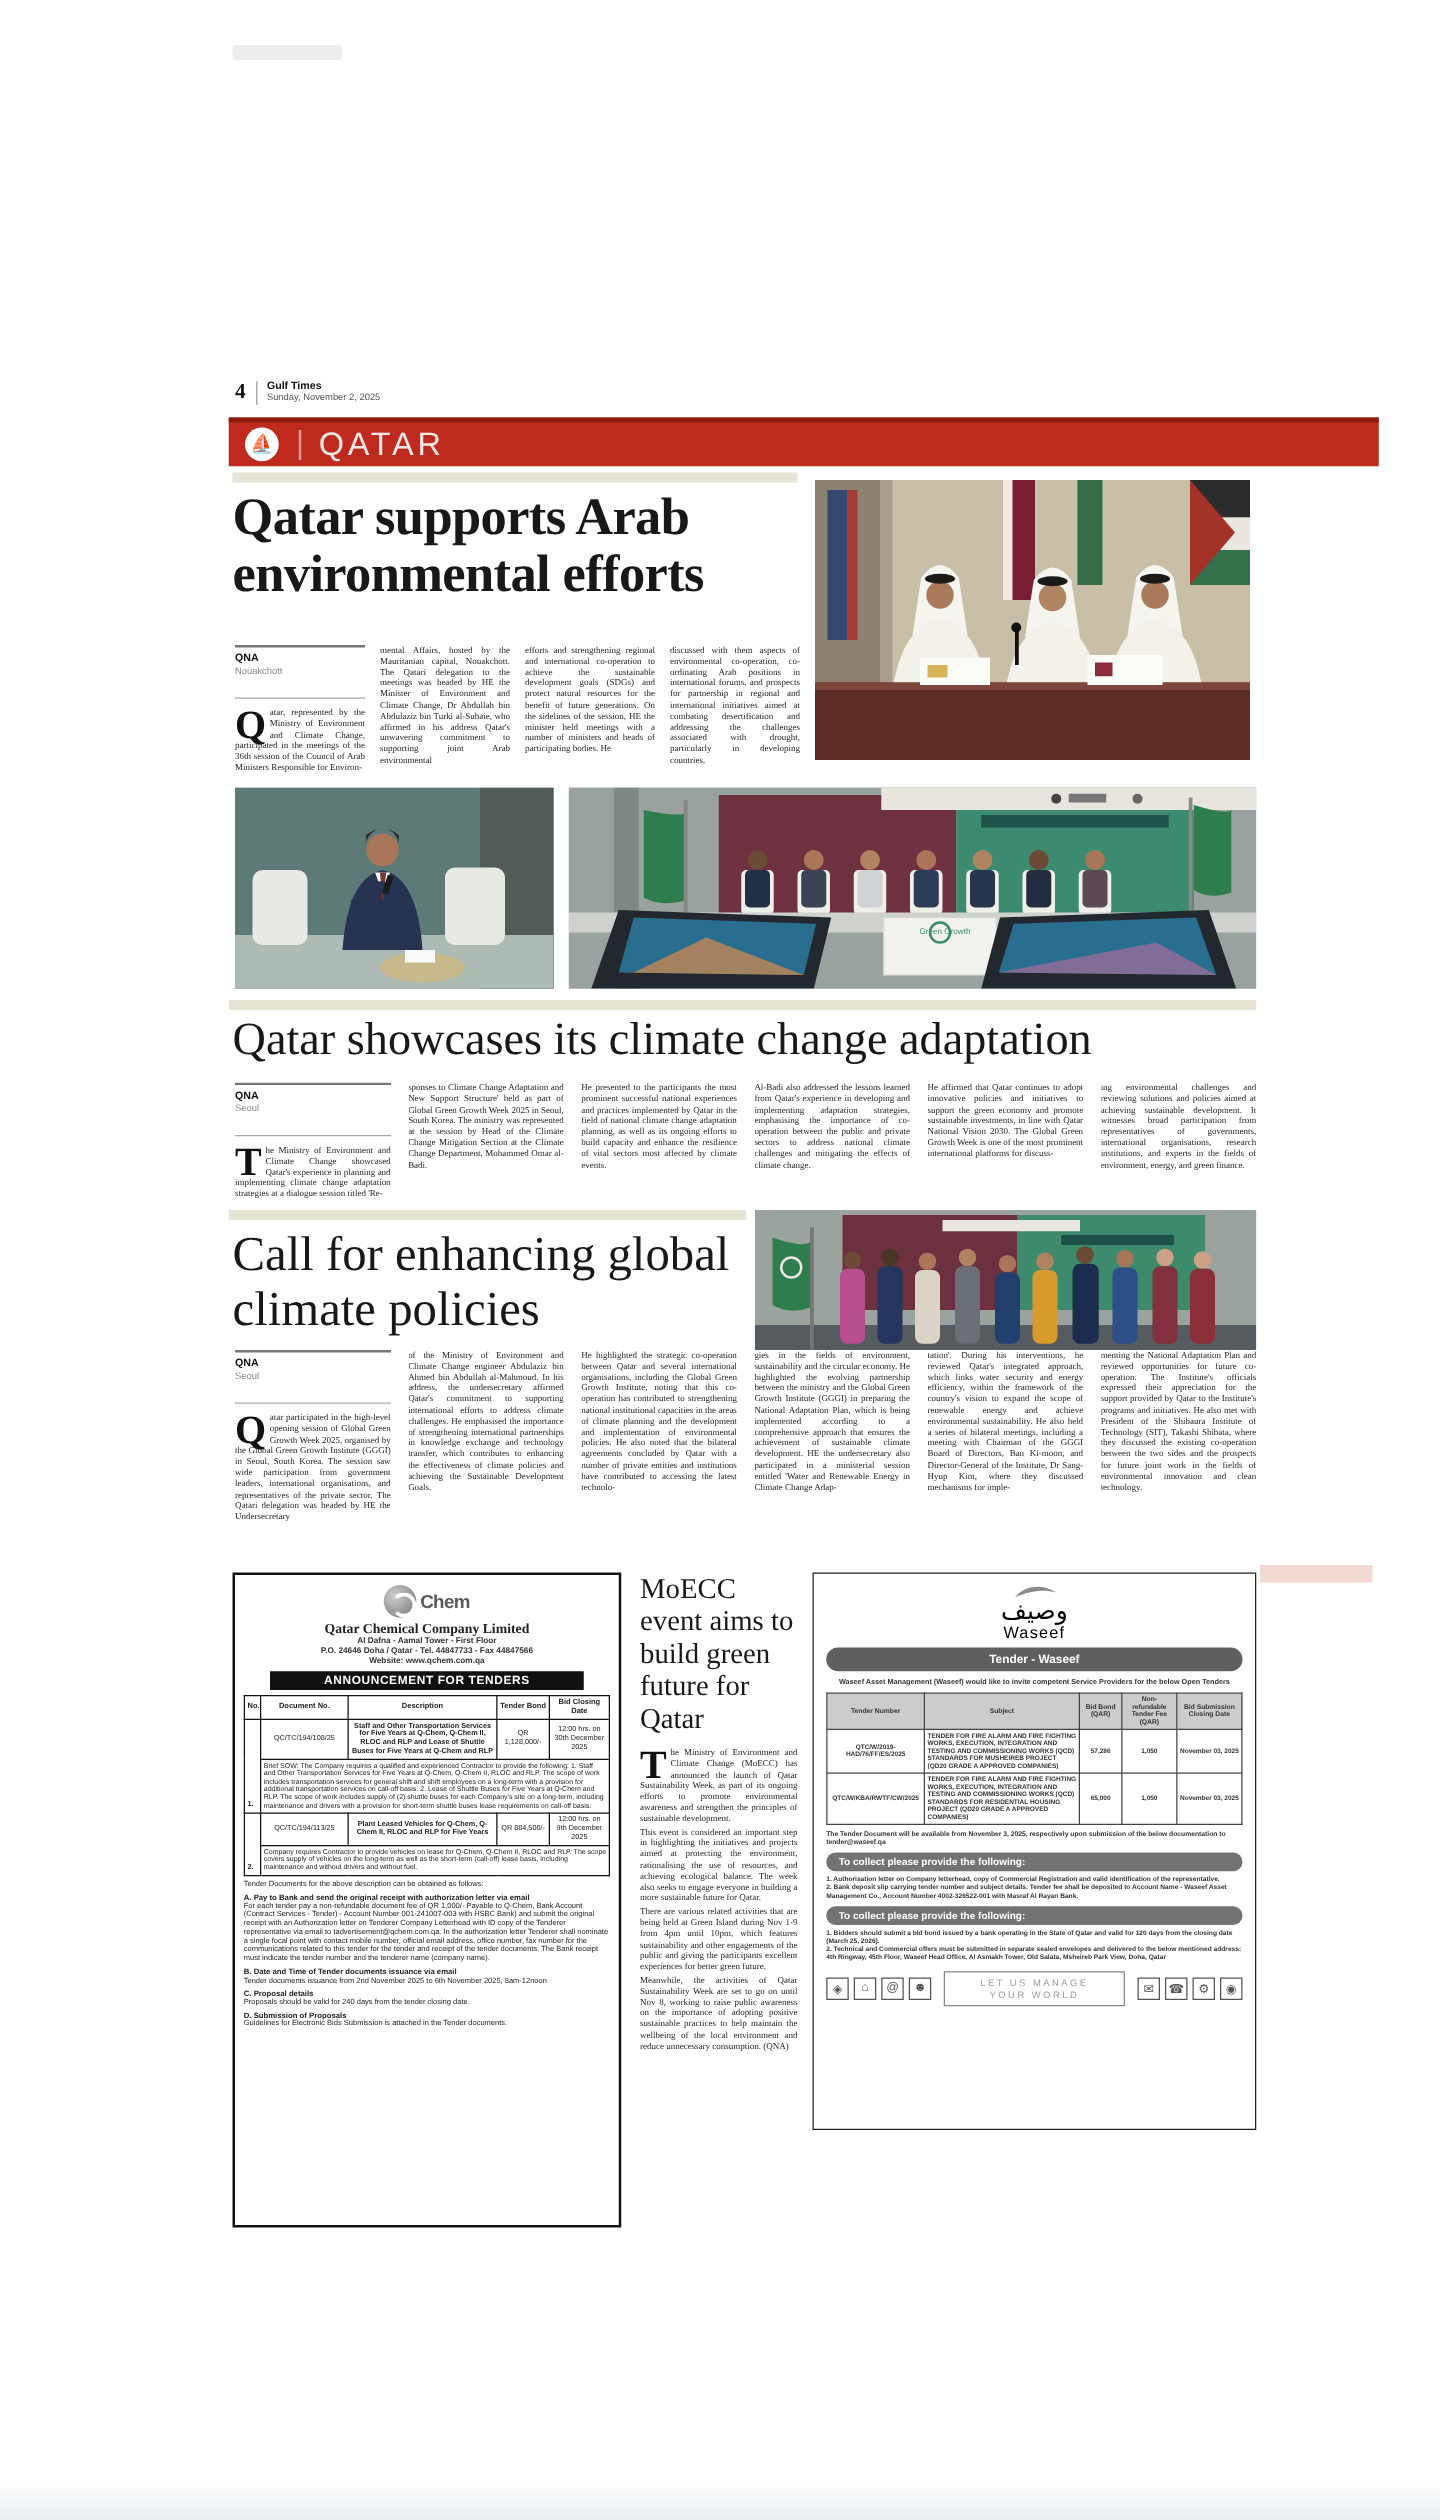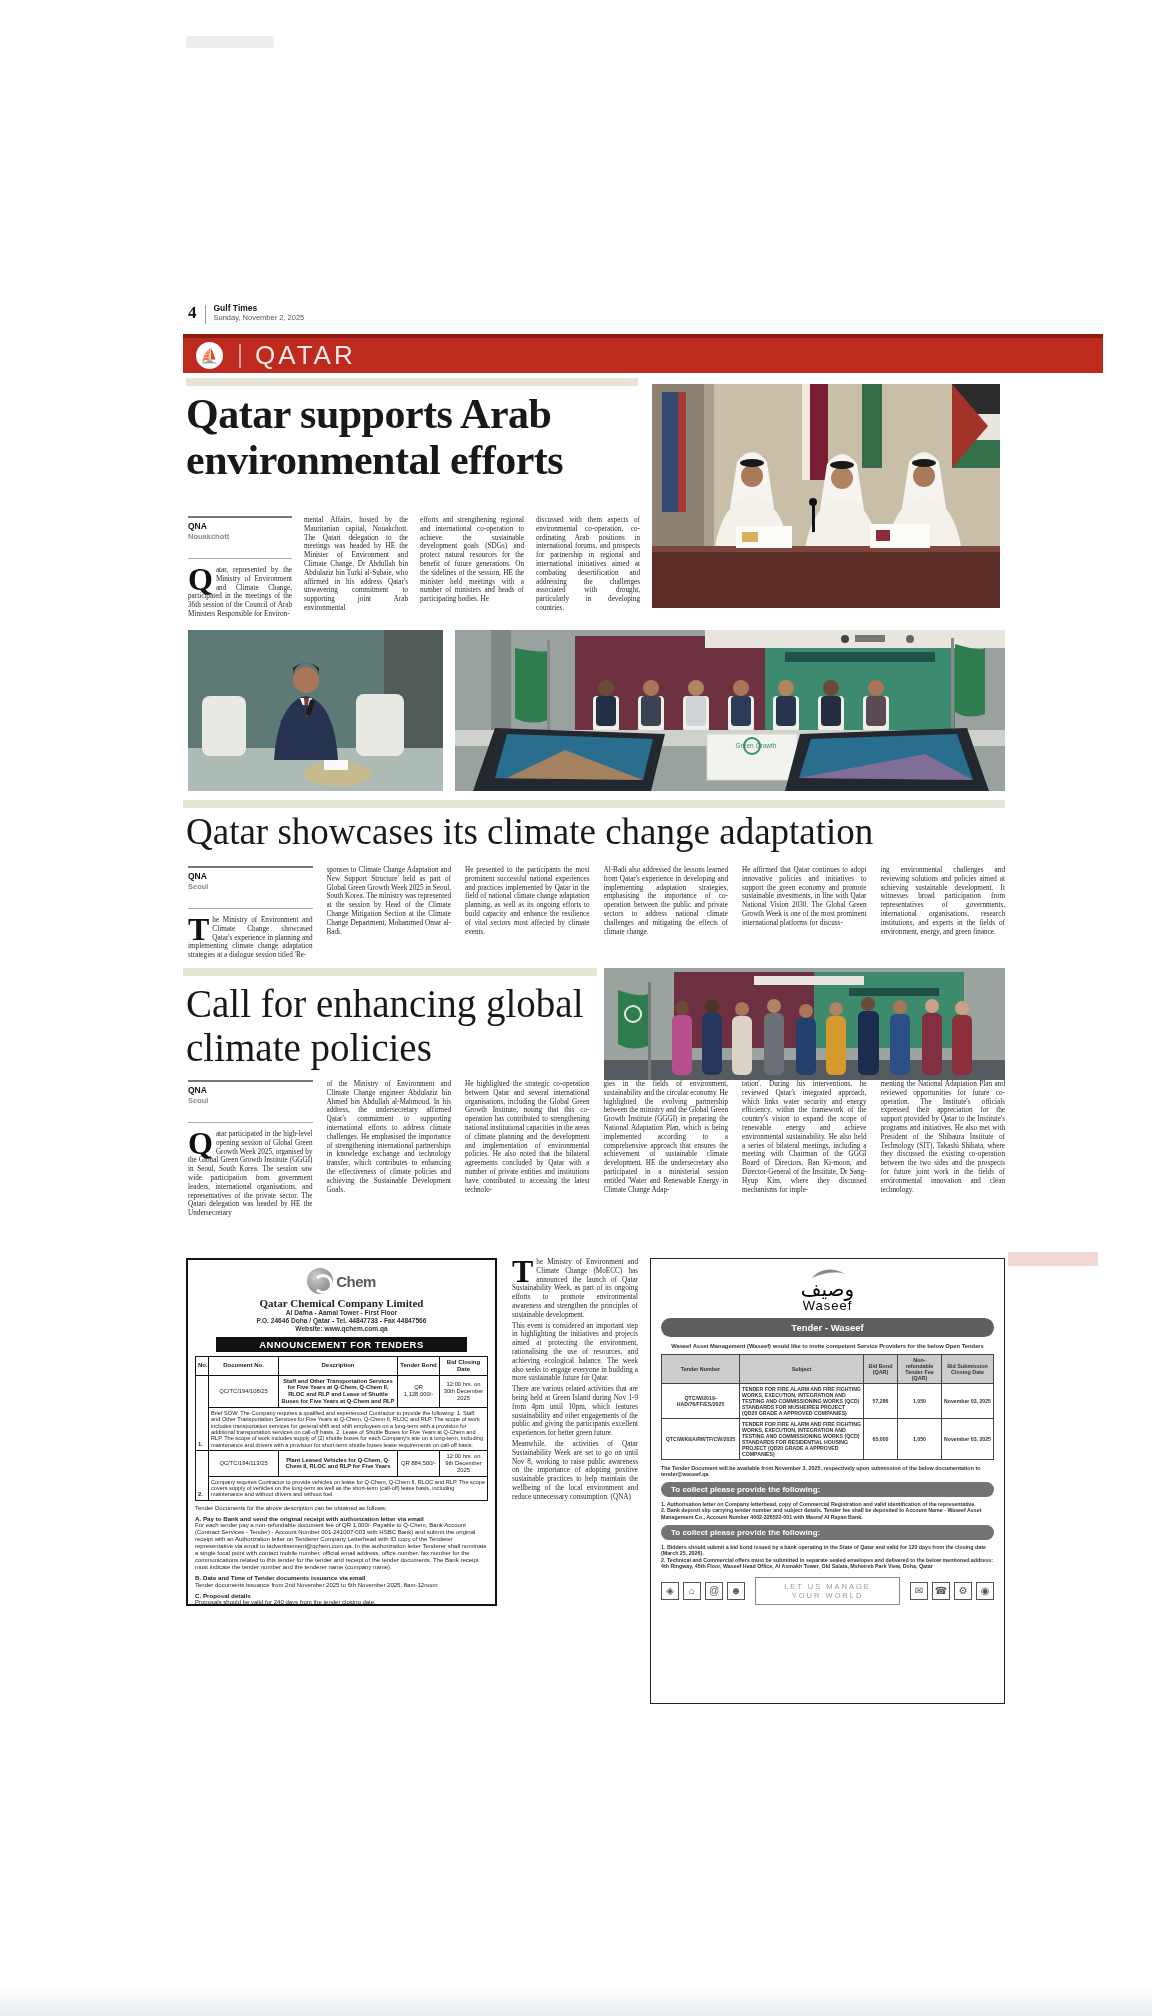--- a/index.html
+++ b/index.html
@@ -34,40 +34,40 @@
   
   .headline { font-family:"Liberation Serif",serif; color:#181818; }
   .hl-a1 { left:186px; top:391px; width:468px; font-size:42px; line-height:46px; font-weight:bold; letter-spacing:-0.5px; }
   .hl-a2 { left:186px; top:811px; width:822px; font-size:37px; line-height:42px; font-weight:400; white-space:nowrap; }
   .hl-a3 { left:186px; top:982px; width:430px; font-size:39px; line-height:44px; font-weight:400; }
   .hl-moecc { font-family:"Liberation Serif",serif; font-size:23px; line-height:26px; font-weight:400; color:#181818; margin-bottom:10px; }
 
   
   .byline { border-top:2px solid #777; border-bottom:1px solid #aaa; padding:3px 0 17px 0; margin-bottom:7px; }
   .byline .agency { font-size:8.5px; font-weight:bold; color:#111; }
-  .byline .place { font-size:7.5px; color:#8a8a8a; margin-top:1px;font-weight:bold; }
+  .byline .place { font-size:7.5px; color:#8a8a8a; margin-top:1px; }
   .cols { display:flex; overflow:hidden; }
   .cols .col { flex:1; overflow:hidden; }
   .cols-a1 { left:188px; top:516px; width:452px; height:110px; gap:12px; }
   .cols-a2 { left:188px; top:866px; width:817px; height:98px; gap:14px; }
   .cols-a3 { left:188px; top:1080px; width:817px; height:176px; gap:14px; }
   .body-txt { font-family:"Liberation Serif",serif; font-size:7.2px; line-height:8.8px; text-align:justify; color:#262626; }
   .dropcap::first-letter { float:left; font-size:32px; line-height:25px; padding:1px 3px 0 0; font-weight:bold; color:#111; }
 
   
   .photo { overflow:hidden; background:#bbb; }
   .photo svg { display:block; width:100%; height:100%; }
   .photo-1 { left:652px; top:384px; width:348px; height:224px; }
   .photo-2 { left:188px; top:630px; width:255px; height:161px; }
   .photo-3 { left:455px; top:630px; width:550px; height:161px; }
   .photo-4 { left:604px; top:968px; width:401px; height:112px; }
   .podium-label { position:absolute; left:262px; top:112px; width:78px; font-size:6.5px; color:#3c8a6f; text-align:center; }
 
   
-  .qchem { left:186px; top:1258px; width:311px; height:348px; border:2px solid #111; background:#fff; padding:6px 7px; overflow:hidden; }
+  .qchem { left:186px; top:1258px; width:311px; height:524px; border:2px solid #111; background:#fff; padding:6px 7px; overflow:hidden; }
   .qc-logo-row { display:flex; justify-content:center; align-items:center; gap:3px; margin:2px 0 3px 0; }
   .qc-circle { width:26px; height:26px; border-radius:50%; background:radial-gradient(circle at 35% 35%, #cfcfcf, #6f6f6f); position:relative; }
   .qc-circle::after { content:""; position:absolute; left:6px; top:6px; width:14px; height:14px; border-radius:50%; border:3px solid #fff; border-left-color:transparent; }
   .qc-wordmark { font-size:15px; font-weight:bold; color:#5a5a5a; letter-spacing:-0.5px; }
   .qc-name { text-align:center; font-family:"Liberation Serif",serif; font-weight:bold; font-size:11px; color:#222; }
   .qc-addr { text-align:center; font-size:6.6px; font-weight:bold; color:#333; line-height:8px; }
   .qc-bar { background:#111; color:#fff; font-weight:bold; font-size:9.5px; text-align:center; width:86%; margin:4px auto 4px auto; padding:2px 0; letter-spacing:0.5px; }
   table.qct { width:100%; border-collapse:collapse; table-layout:fixed; }
   table.qct td { border:1px solid #111; font-size:5.8px; line-height:6.8px; padding:2px; vertical-align:middle; text-align:center; }
   table.qct .h td { font-weight:bold; font-size:6px; }
@@ -360,20 +360,21 @@
   <div class="qc-sec-b">For each tender pay a non-refundable document fee of QR 1,000/- Payable to Q-Chem, Bank Account (Contract Services - Tender) - Account Number 001-241007-003 with HSBC Bank) and submit the original receipt with an Authorization letter on Tenderer Company Letterhead with ID copy of the Tenderer representative via email to tadvertisement@qchem.com.qa. In the authorization letter Tenderer shall nominate a single focal point with contact mobile number, official email address, office number, fax number for the communications related to this tender for the tender and receipt of the tender documents. The Bank receipt must indicate the tender number and the tenderer name (company name).</div>
   <div class="qc-sec-t">B. Date and Time of Tender documents issuance via email</div>
   <div class="qc-sec-b">Tender documents issuance from 2nd November 2025 to 6th November 2025, 8am-12noon</div>
   <div class="qc-sec-t">C. Proposal details</div>
   <div class="qc-sec-b">Proposals should be valid for 240 days from the tender closing date.</div>
   <div class="qc-sec-t">D. Submission of Proposals</div>
   <div class="qc-sec-b">Guidelines for Electronic Bids Submission is attached in the Tender documents.</div>
 </div>
 
 <div class="abs moecc">
+  <h2 class="hl-moecc">MoECC event aims to build green future for Qatar</h2>
   <p class="body-txt dropcap">The Ministry of Environment and Climate Change (MoECC) has announced the launch of Qatar Sustainability Week, as part of its ongoing efforts to promote environmental awareness and strengthen the principles of sustainable development.</p>
   <p class="body-txt">This event is considered an important step in highlighting the initiatives and projects aimed at protecting the environment, rationalising the use of resources, and achieving ecological balance. The week also seeks to engage everyone in building a more sustainable future for Qatar.</p>
   <p class="body-txt">There are various related activities that are being held at Green Island during Nov 1-9 from 4pm until 10pm, which features sustainability and other engagements of the public and giving the participants excellent experiences for better green future.</p>
   <p class="body-txt">Meanwhile, the activities of Qatar Sustainability Week are set to go on until Nov 8, working to raise public awareness on the importance of adopting positive sustainable practices to help maintain the wellbeing of the local environment and reduce unnecessary consumption. (QNA)</p>
 </div>
 
 <div class="abs waseef">
   <div class="ws-logo">
     <svg width="40" height="12" viewBox="0 0 40 12" style="display:block;margin:0 auto;">
       <path d="M4 11 C12 1, 26 0, 37 7 C27 4, 14 6, 4 11 Z" fill="#8a8a8a"></path>

